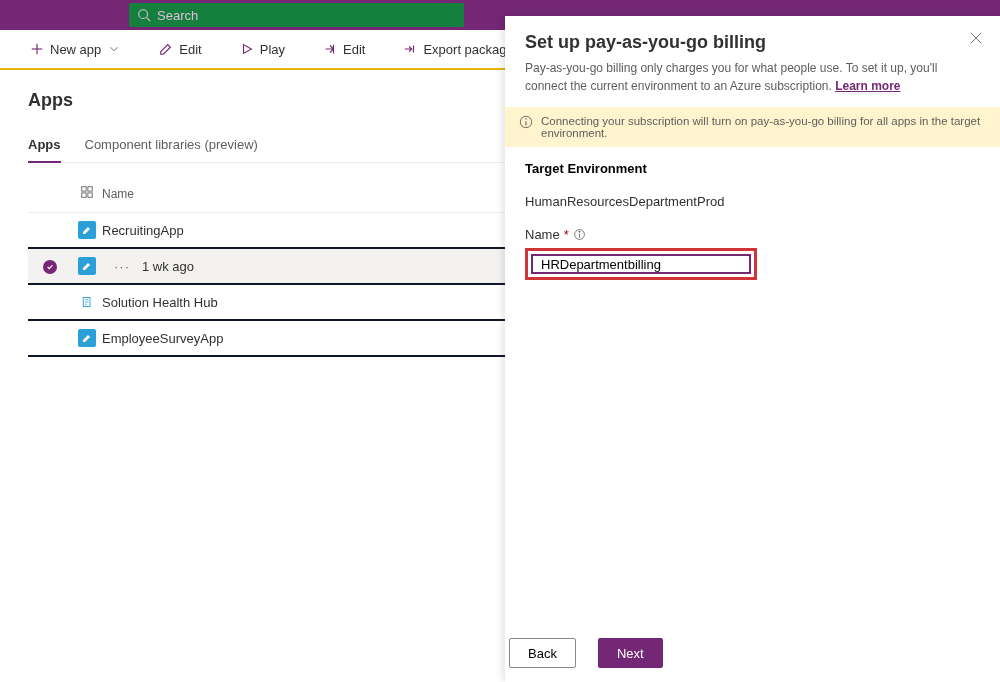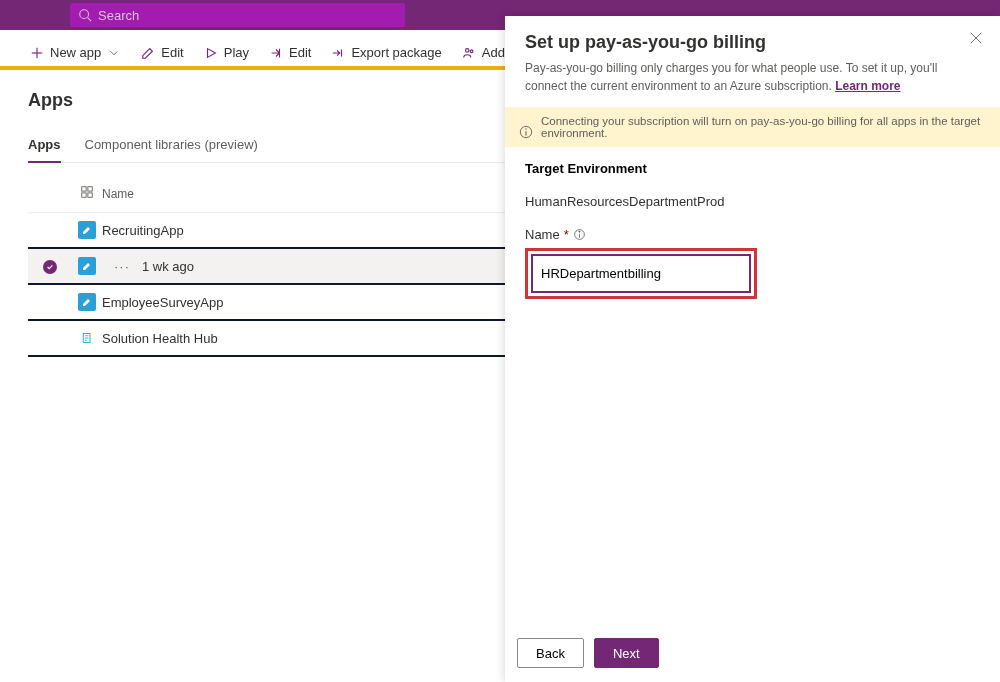--- a/index.html
+++ b/index.html
@@ -1,26 +1,26 @@
 <!DOCTYPE html>
 <html><head>
 <meta charset="utf-8">
 <style>
   * { box-sizing: border-box; margin: 0; padding: 0; font-family: "Segoe UI", Arial, sans-serif; }
   body { width: 1000px; height: 682px; overflow: hidden; background: #fff; position: relative; font-size: 13px; color: #323130; }
   
   
   .top-bar { height: 30px; background: #742774; display: flex; align-items: center; padding: 0 12px; }
-  .search-box { display: flex; align-items: center; background: #a21caf; border-radius: 2px; height: 24px; width: 335px; margin-left: 58px; padding: 0 8px; }
+  .search-box { display: flex; align-items: center; background: #15803d; border-radius: 2px; height: 24px; width: 335px; margin-left: 117px; padding: 0 8px; }
   .search-box svg { width: 14px; height: 14px; }
   .search-box input { background: transparent; border: none; outline: none; color: #e8d4e8; font-size: 13px; margin-left: 6px; flex: 1; }
   .search-box input::placeholder { color: #dcc0dc; }
   
   
-  .command-bar { height: 40px; border-bottom: 4px solid #eab308; display: flex; align-items: flex-end; padding: 0 8px 0 20px; gap: 0; }
+  .command-bar { height: 40px; border-bottom: 2px solid #eab308; display: flex; align-items: center; padding: 0 8px 0 20px; gap: 18px; }
   .cmd-item { display: inline-flex; align-items: center; gap: 6px; padding: 6px 10px; font-size: 13px; color: #323130; cursor: pointer; }
   .cmd-icon { width: 14px; height: 14px; display: inline-flex; align-items: center; justify-content: center; }
   .cmd-icon svg { width: 14px; height: 14px; }
   .purple-stroke { stroke: #742774; fill: none; stroke-width: 1.3; }
   
   
   .content { padding: 20px 28px; }
   .page-title { font-size: 18px; font-weight: 600; margin-bottom: 18px; }
   .tabs { display: flex; gap: 24px; border-bottom: 1px solid #edebe9; margin-bottom: 12px; }
   .tab { padding: 8px 0 10px 0; font-size: 13px; color: #605e5c; cursor: pointer; position: relative; }
@@ -49,34 +49,34 @@
   
   
   .panel { position: absolute; top: 16px; right: 0; bottom: 0; width: 495px; background: #fff; box-shadow: -2px 0 8px rgba(0,0,0,0.12); display: flex; flex-direction: column; }
   .panel-header { padding: 16px 20px 12px 20px; }
   .panel-title { font-size: 18px; font-weight: 600; margin-bottom: 6px; }
   .panel-desc { font-size: 12px; color: #605e5c; line-height: 1.5; }
   .panel-desc a { color: #742774; text-decoration: underline; cursor: pointer; font-weight: bold; }
   .close-btn { position: absolute; top: 12px; right: 14px; width: 20px; height: 20px; cursor: pointer; display:flex; align-items:center; justify-content:center;}
   .close-btn svg { width: 14px; height: 14px; stroke: #605e5c; stroke-width: 1; }
   
-  .info-banner { background: #fff4ce; padding: 8px 14px; font-size: 11.5px; color: #605e5c; display: flex; align-items: flex-end; gap: 8px; }
+  .info-banner { background: #fff4ce; padding: 8px 14px; font-size: 11.5px; color: #605e5c; display: flex; align-items: flex-start; gap: 8px; }
   .info-banner svg { width: 14px; height: 14px; flex-shrink: 0; }
   
   .panel-body { padding: 14px 20px; flex: 1; overflow: auto; }
   .env-label { font-size: 13px; font-weight: 700; color: #000000; }
   .env-value { font-size: 13px; margin-top: 18px; margin-bottom: 18px; }
   .field-label { font-size: 13px; margin-bottom: 6px; display: flex; align-items: center; gap: 4px; }
   .req { color: #a80000; }
   .info-icon { width: 13px; height: 13px; }
   .info-icon svg { width: 13px; height: 13px; stroke: #605e5c; fill: none; stroke-width: 1; }
   .highlight-box { border: 3px solid #d13438; display: inline-block; padding: 3px; }
-  .text-input { border: 2px solid #742774; height: 39px; width: 220px; padding: 0 8px; font-size: 13px; outline: none; }
-  
-  .panel-footer { padding: 14px 12px; display: flex; gap: 10px; }
+  .text-input { border: 2px solid #742774; height: 20px; width: 220px; padding: 0 8px; font-size: 13px; outline: none; }
+  
+  .panel-footer { padding: 14px 4px; display: flex; gap: 22px; }
   .btn { height: 30px; padding: 0 18px; font-size: 13px; border-radius: 2px; cursor: pointer; border: 1px solid #8a8886; background: #fff; }
   .btn-primary { background: #742774; border-color: #742774; color: #fff; }
 </style>
 </head>
 <body>
 
 <div class="top-bar">
   <div class="search-box">
     <svg viewBox="0 0 16 16">
         <circle cx="7" cy="7" r="5" stroke="#dcc0dc" fill="none" stroke-width="1.2"></circle>
@@ -197,40 +197,40 @@
           <div class="col-icon"><span class="app-icon canvas">
               <svg viewBox="0 0 12 12">
                 <path d="M2 8 L7 3 L9 5 L4 10 L2 10 Z" fill="#fff"></path>
               </svg>
             </span></div>
           <div class="col-actions"><span class="dots">···</span></div>
           <div class="col-modified">1 wk ago</div>
         </div>
         <div class="trow">
           <div class="col-check"></div>
-          <div class="col-icon"><span class="app-icon canvas">
-              <svg viewBox="0 0 12 12">
-                <path d="M2 8 L7 3 L9 5 L4 10 L2 10 Z" fill="#fff"></path>
-              </svg>
-            </span></div>
-          <div class="col-name">EmployeeSurveyApp</div>
-          <div class="col-actions"><span class="dots">···</span></div>
-          <div class="col-modified">1 wk ago</div>
-        </div>
-        <div class="trow">
-          <div class="col-check"></div>
           <div class="col-icon"><span class="app-icon health">
               <svg viewBox="0 0 16 16">
                 <rect x="3" y="2" width="9" height="12" stroke="#2a9fd8" fill="none" stroke-width="1.2"></rect>
                 <path d="M5 5h5M5 8h5M5 11h3" stroke="#2a9fd8" stroke-width="1"></path>
               </svg>
             </span></div>
           <div class="col-name">Solution Health Hub</div>
           <div class="col-actions"><span class="dots">···</span></div>
           <div class="col-modified">2 wk ago</div>
+        </div>
+        <div class="trow">
+          <div class="col-check"></div>
+          <div class="col-icon"><span class="app-icon canvas">
+              <svg viewBox="0 0 12 12">
+                <path d="M2 8 L7 3 L9 5 L4 10 L2 10 Z" fill="#fff"></path>
+              </svg>
+            </span></div>
+          <div class="col-name">EmployeeSurveyApp</div>
+          <div class="col-actions"><span class="dots">···</span></div>
+          <div class="col-modified">1 wk ago</div>
         </div>
       </div>
   </div>
 </div>
 
 <div class="panel">
   <div class="close-btn">
     <svg viewBox="0 0 16 16">
         <line x1="2" y1="2" x2="14" y2="14"></line>
         <line x1="14" y1="2" x2="2" y2="14"></line>

